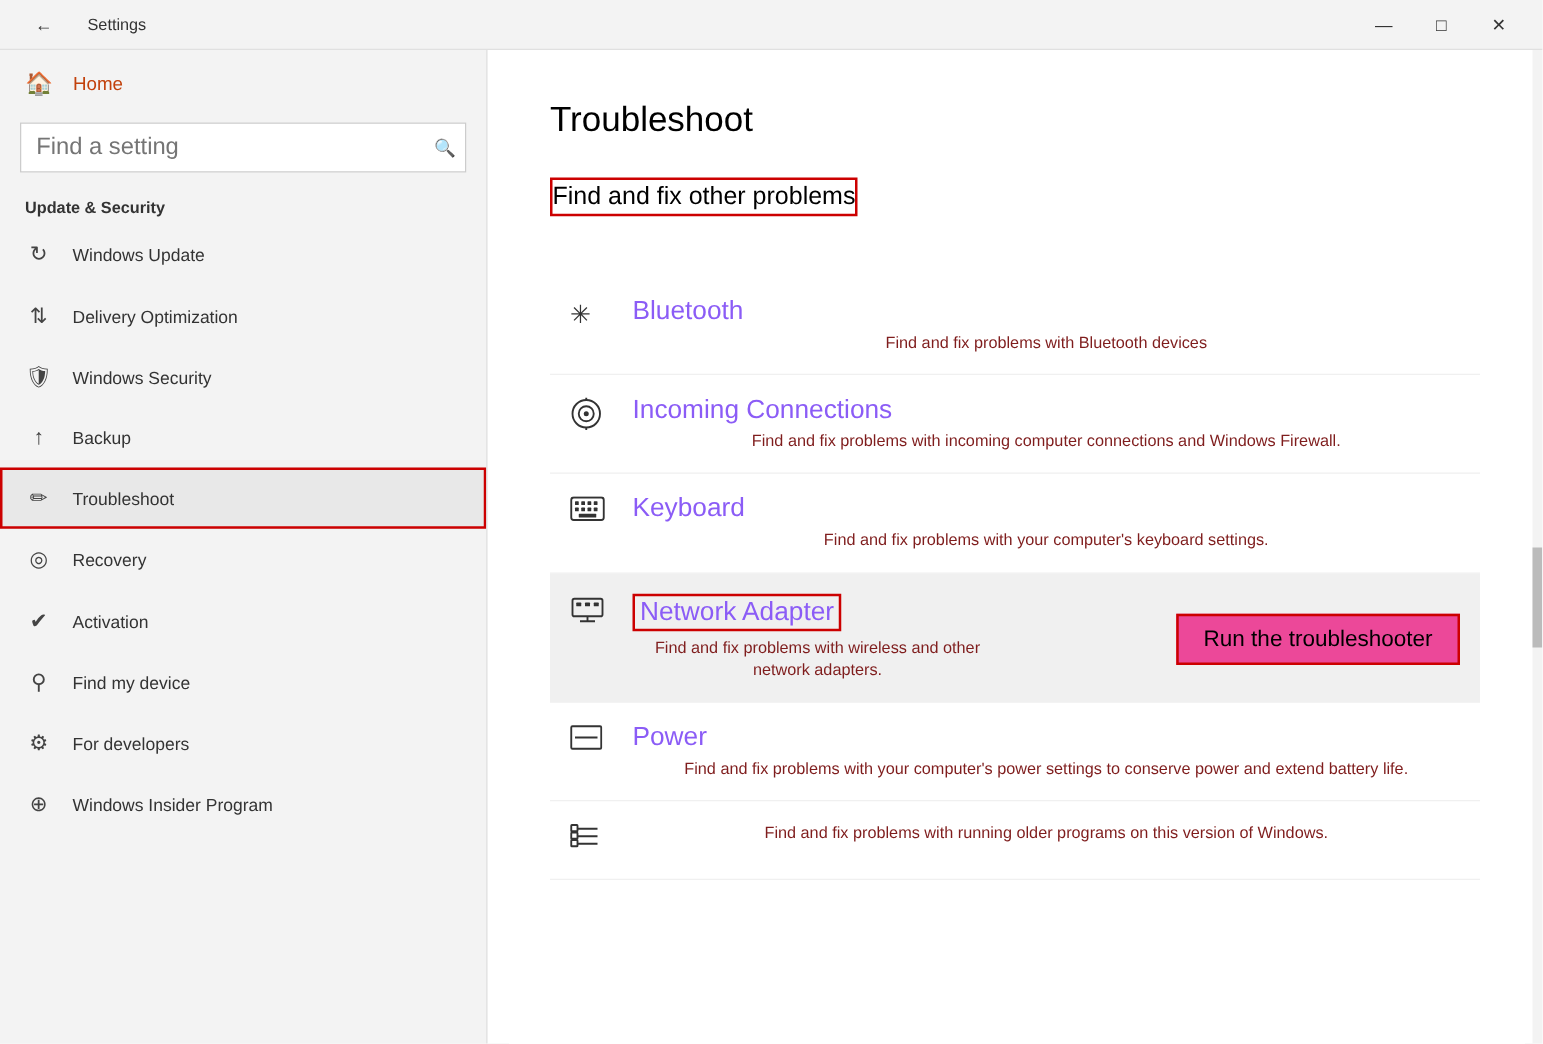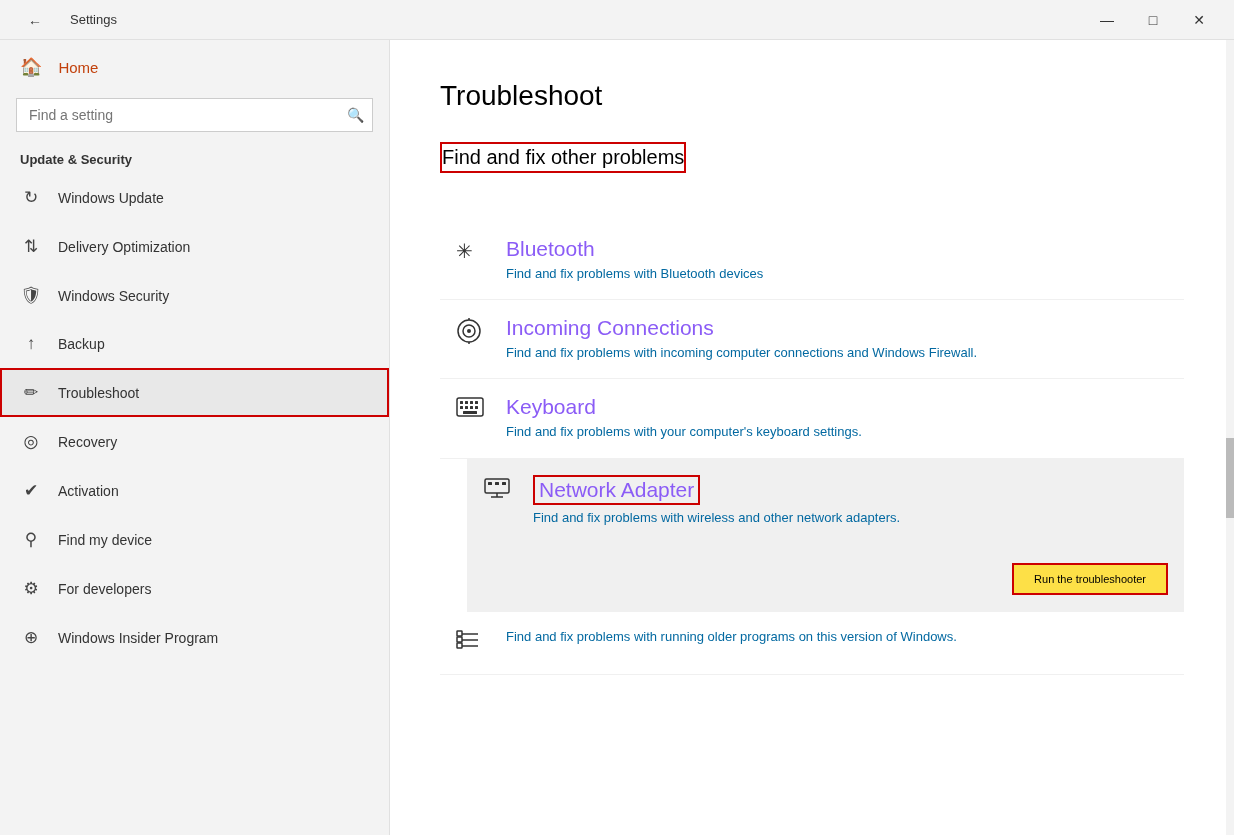--- a/index.html
+++ b/index.html
@@ -35,21 +35,21 @@
     }
     .sidebar-home-icon { font-size: 18px; color: #444; }
     .sidebar-home-label { font-size: 15px; color: #c2410c; }
 
     .search-box {
       margin: 4px 16px 12px 16px; position: relative;
     }
     .search-box input {
       width: 100%; padding: 8px 42px 8px 12px;
       border: 1px solid #ccc; background: white;
-      font-size: 14px; color: #333; outline: none;
+      font-size: 19px; color: #333; outline: none;
     }
     .search-icon-btn {
       position: absolute; right: 8px; top: 50%; transform: translateY(-50%);
       background: none; border: none; cursor: pointer; font-size: 14px; color: #555;
     }
 
     .section-title {
       padding: 8px 20px 6px 20px; font-size: 13px; font-weight: 600; color: #333;
     }
 
@@ -72,35 +72,35 @@
       font-size: 20px; font-weight: 400; color: #000;
       border: 2px solid #cc0000; display: inline-block;
       padding: 2px 0; margin-bottom: 24px;
     }
 
     .troubleshoot-item {
       display: flex; align-items: flex-start; gap: 20px;
       padding: 16px 16px; border-bottom: 1px solid #f0f0f0;
     }
     .troubleshoot-item.expanded {
-      background: #f0f0f0; flex-direction: column; padding: 16px; margin-left: 27px;
+      background: #f0f0f0; padding: 16px;
     }
     .troubleshoot-item-header {
       display: flex; align-items: flex-start; gap: 20px; width: 100%;
     }
     .item-icon { font-size: 22px; color: #333; min-width: 30px; margin-top: 2px; }
     .item-text { flex: 1; }
     .item-name { font-size: 21px; font-weight: 400; color: #8b5cf6; margin-bottom: 4px; }
     .item-name.highlighted { border: 2px solid #cc0000; display: inline-block; padding: 1px 4px; }
-    .item-desc { font-size: 13px; color: #0369a1; line-height: 1.4; }
+    .item-desc { font-size: 13px; color: #7f1d1d; line-height: 1.4; text-align: center; }
 
     .run-btn {
       margin-top: 16px; padding: 8px 20px;
-      background: #fde047; border: 2px solid #cc0000;
-      font-size: 11px; color: #000; cursor: pointer;
+      background: #ec4899; border: 2px solid #cc0000;
+      font-size: 18px; color: #000; cursor: pointer;
       display: inline-block; align-self: flex-end;
     }
 
     
     .sidebar::-webkit-scrollbar { width: 6px; }
     .sidebar::-webkit-scrollbar-thumb { background: #ccc; }
     .content::-webkit-scrollbar { width: 6px; }
     .content::-webkit-scrollbar-thumb { background: #ccc; }
     .content-wrapper { position: relative; flex: 1; overflow: hidden; }
 
@@ -262,20 +262,34 @@
           <div class="item-text">
             <div class="item-name highlighted">Network Adapter</div>
             <div class="item-desc">Find and fix problems with wireless and other network adapters.</div>
           </div>
         </div>
         <div style="display:flex; justify-content: flex-end; width:100%;">
           <button class="run-btn">Run the troubleshooter</button>
         </div>
       </div>
 
+      <div class="troubleshoot-item">
+        <div class="troubleshoot-item-header">
+          <span class="item-icon">
+            <svg width="26" height="20" viewBox="0 0 26 20" fill="none">
+              <rect x="1" y="1" width="24" height="18" rx="1" stroke="#333" stroke-width="1.5" fill="none"></rect>
+              <line x1="4" y1="10" x2="22" y2="10" stroke="#333" stroke-width="1.5"></line>
+            </svg>
+          </span>
+          <div class="item-text">
+            <div class="item-name">Power</div>
+            <div class="item-desc">Find and fix problems with your computer's power settings to conserve power and extend battery life.</div>
+          </div>
+        </div>
+      </div>
 
       <div class="troubleshoot-item">
         <div class="troubleshoot-item-header">
           <span class="item-icon">
             <svg width="26" height="22" viewBox="0 0 26 22" fill="none">
               <line x1="4" y1="4" x2="22" y2="4" stroke="#333" stroke-width="1.5"></line>
               <line x1="4" y1="10" x2="22" y2="10" stroke="#333" stroke-width="1.5"></line>
               <line x1="4" y1="16" x2="22" y2="16" stroke="#333" stroke-width="1.5"></line>
               <rect x="1" y="1" width="5" height="5" rx="0.5" stroke="#333" stroke-width="1.5" fill="white"></rect>
               <rect x="1" y="7" width="5" height="5" rx="0.5" stroke="#333" stroke-width="1.5" fill="white"></rect>

